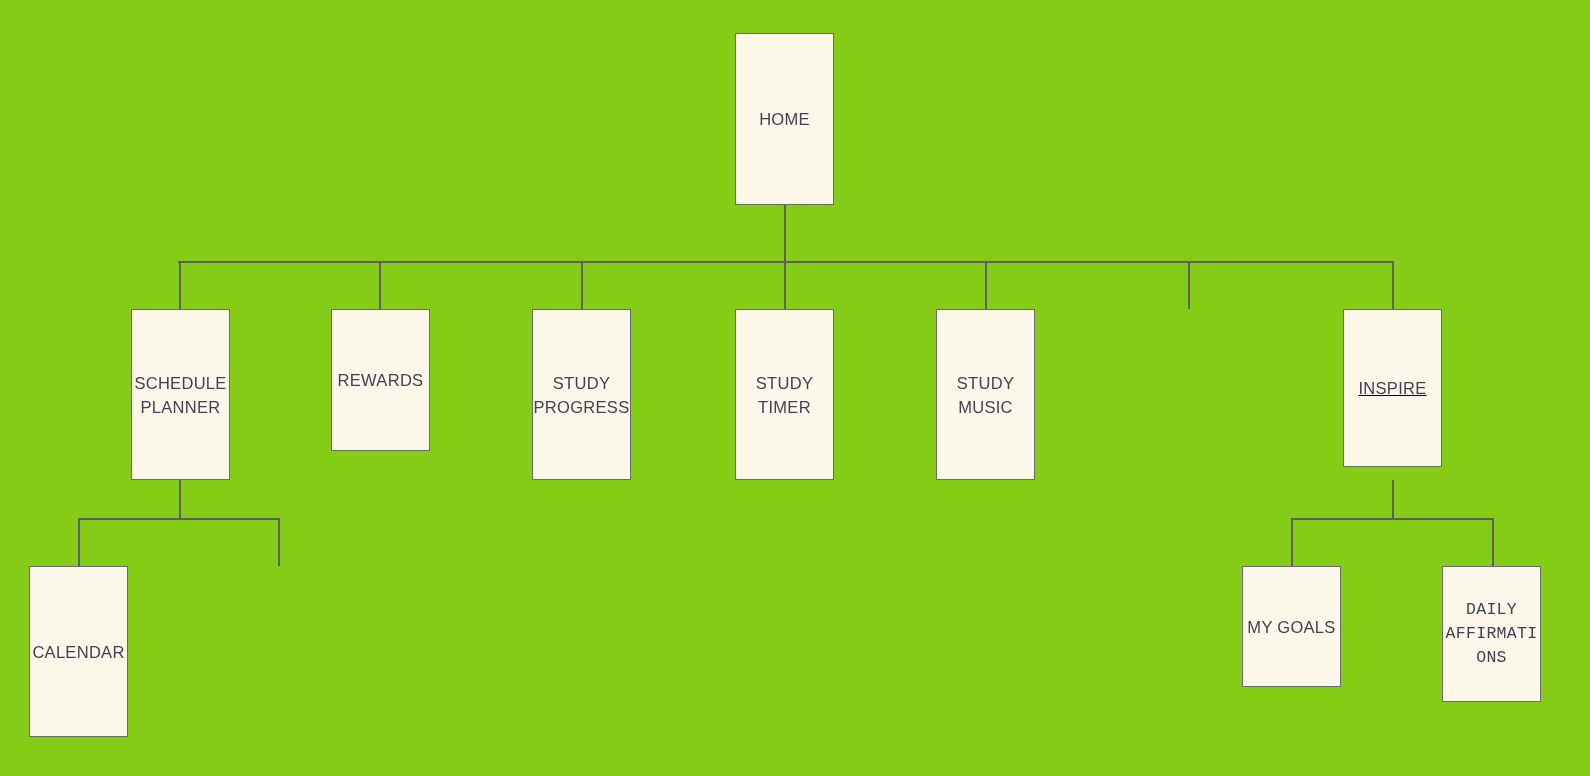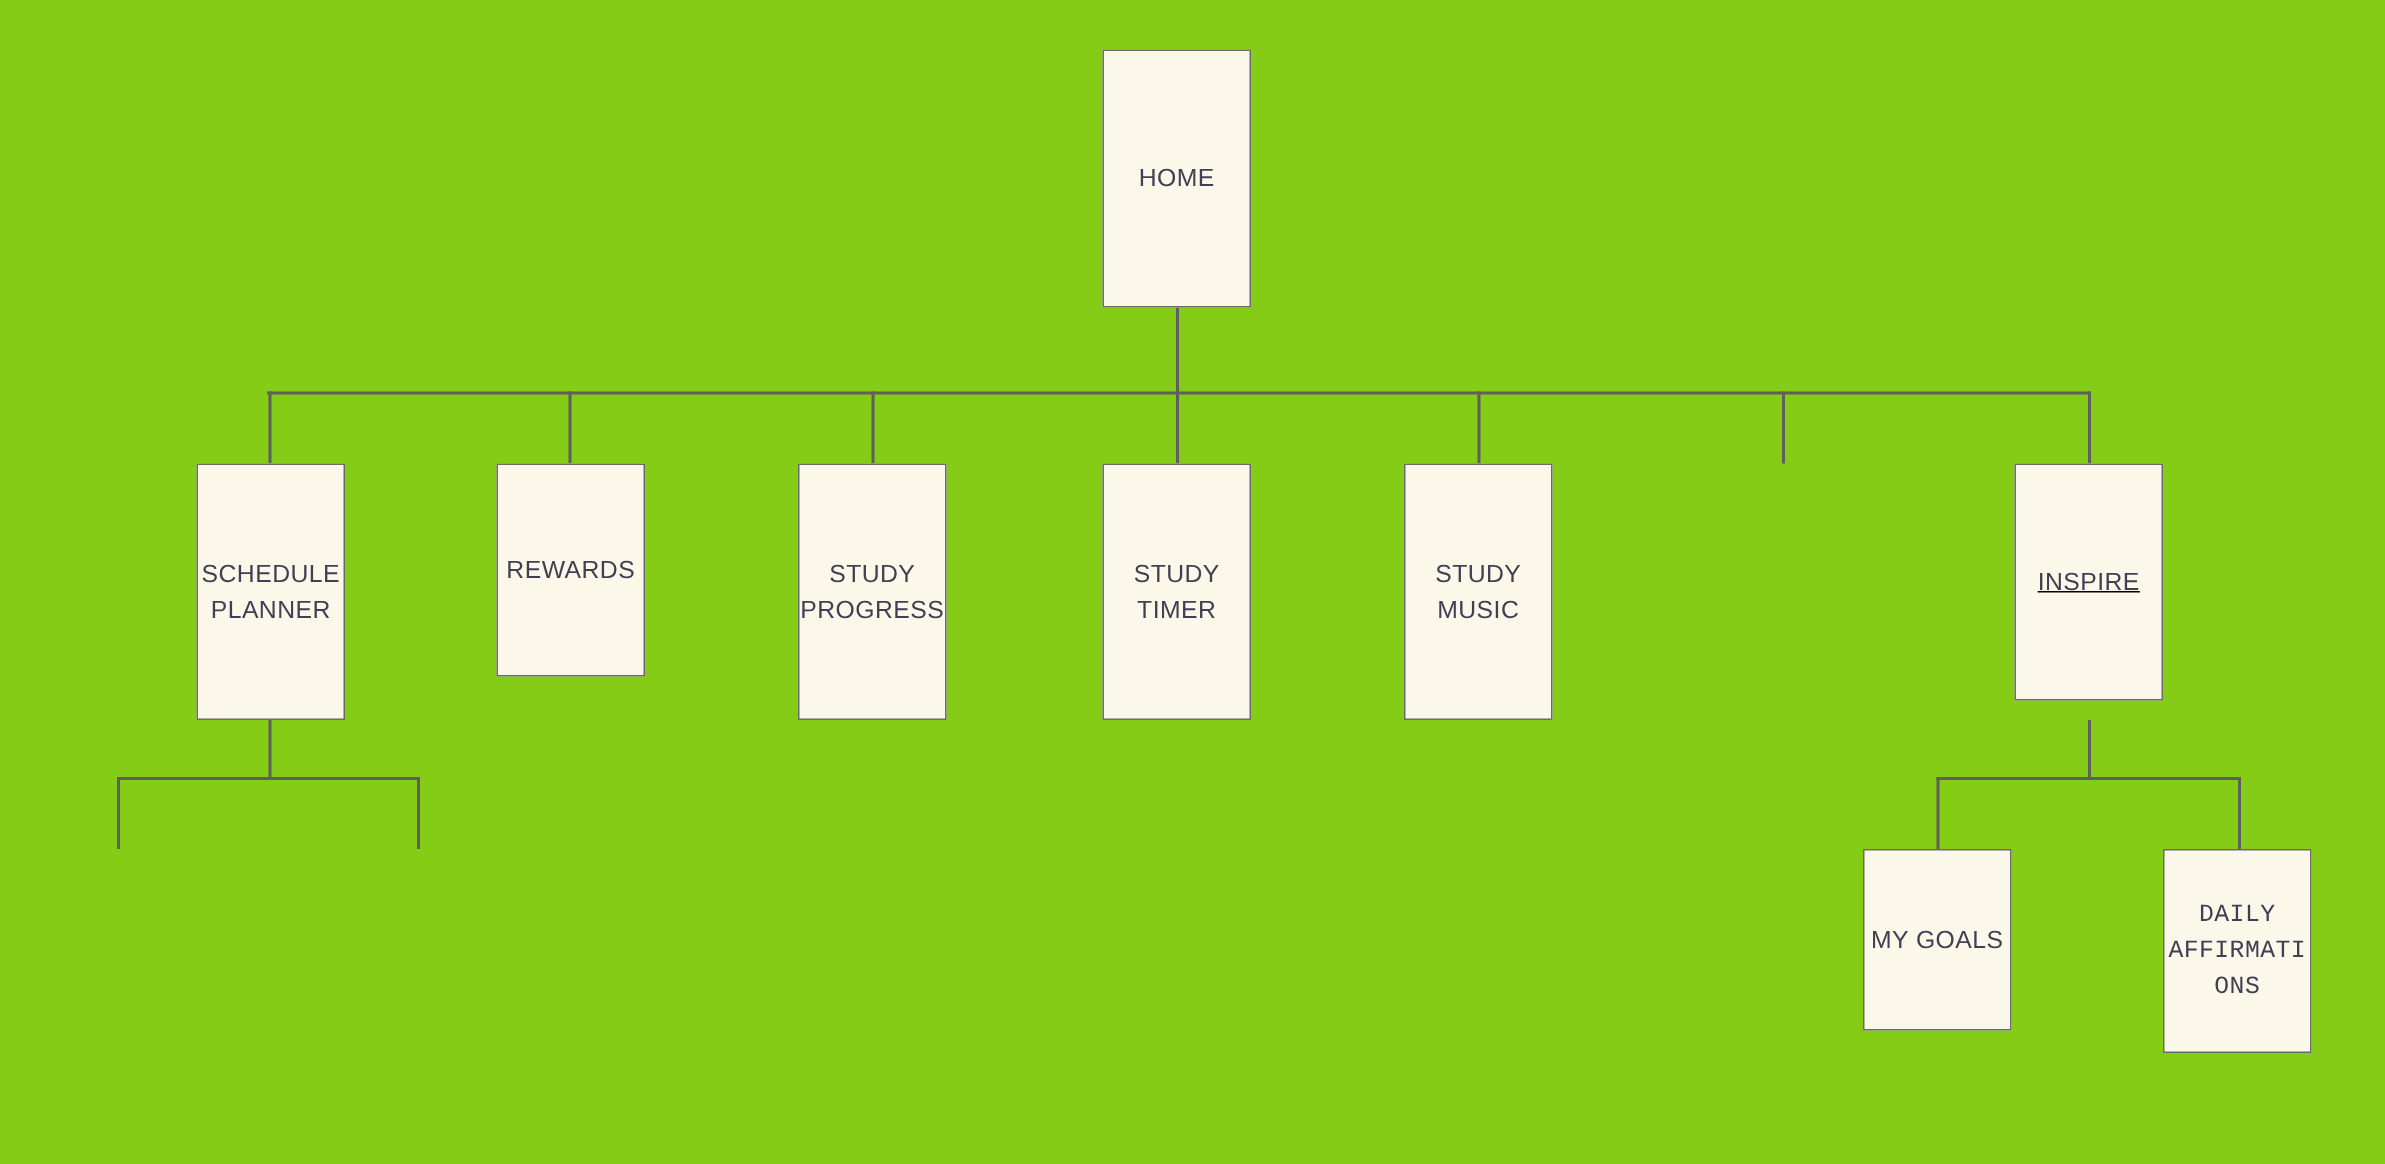--- a/index.html
+++ b/index.html
@@ -94,20 +94,23 @@
   <div class="node" style="left:936px; top:309px; width:99px; height:171px;">
     <span class="node-label">STUDY
 MUSIC</span>
   </div>
 
 
   <div class="node" style="left:1343px; top:309px; width:99px; height:158px;text-decoration:underline;">
     <span class="node-label">INSPIRE</span>
   </div>
 
+  <div class="node" style="left:29px; top:566px; width:99px; height:171px;">
+    <span class="node-label">CALENDAR</span>
+  </div>
 
 
   <div class="node" style="left:1242px; top:566px; width:99px; height:121px;">
     <span class="node-label">MY GOALS</span>
   </div>
 
   <div class="node" style="left:1442px; top:566px; width:99px; height:136px;font-family:Liberation Mono, monospace;">
     <span class="node-label">DAILY
 AFFIRMATI
 ONS</span>

